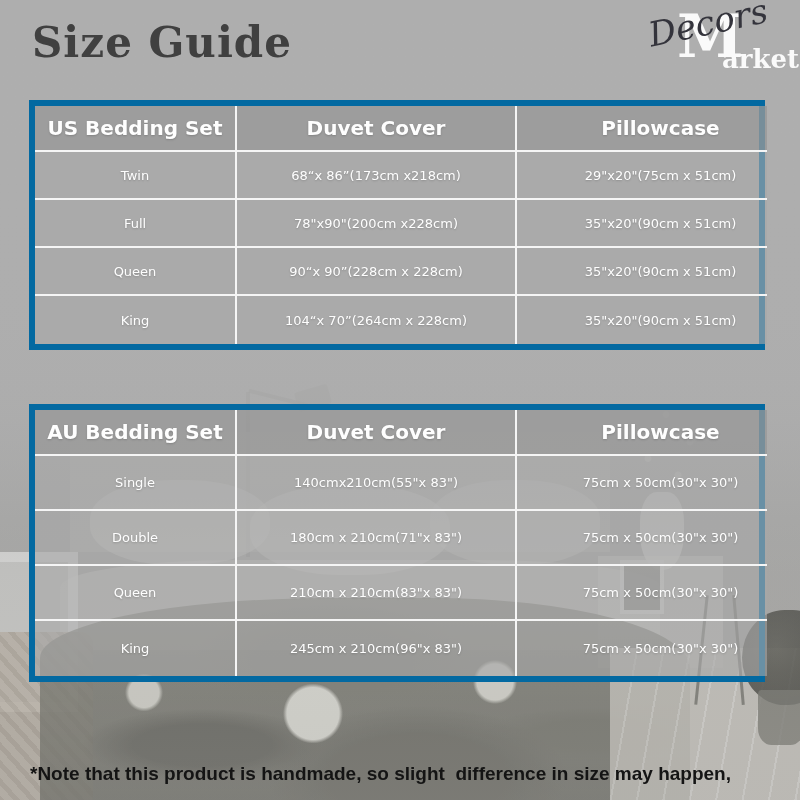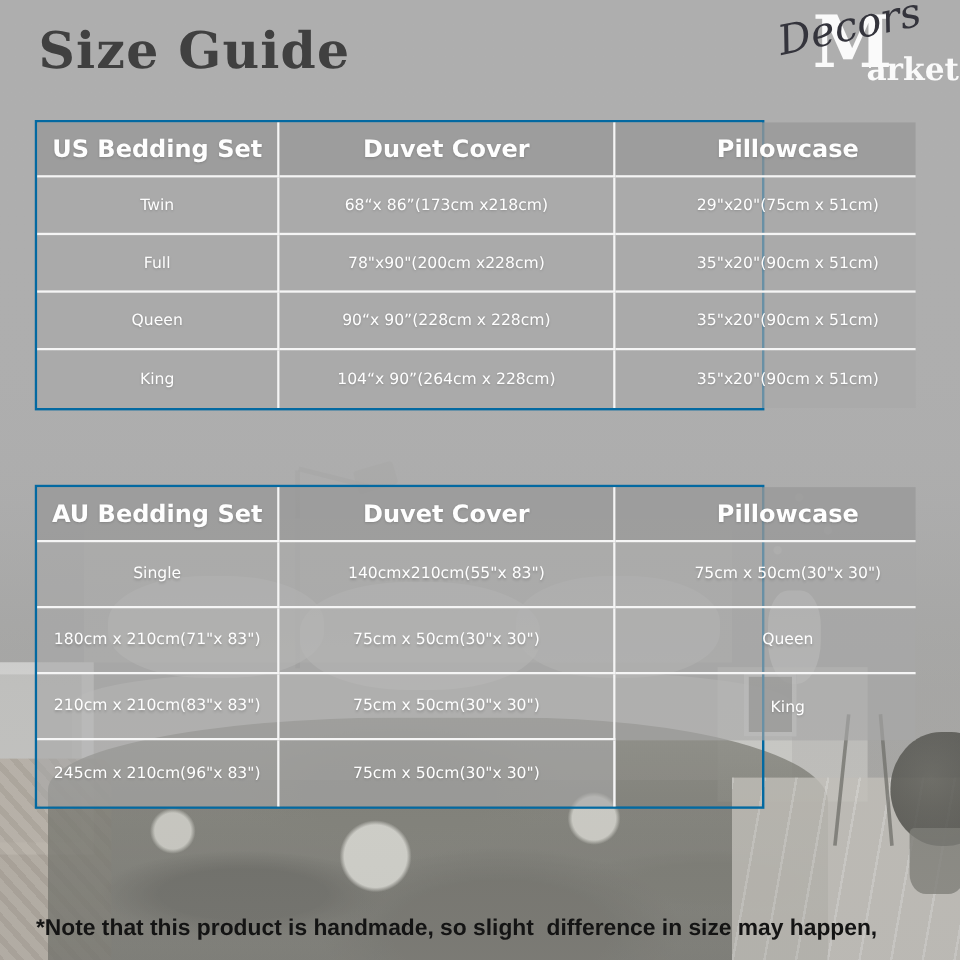--- a/index.html
+++ b/index.html
@@ -59,22 +59,22 @@
   .page-title{position:absolute;left:32px;top:18px;margin:0;font-family:"DejaVu Serif",serif;
      font-weight:bold;font-size:42px;letter-spacing:1px;color:#404040;}
 
   .logo{position:absolute;left:643px;top:8px;width:150px;height:72px;}
   .logo span{position:absolute;line-height:1;}
   .logo-m{left:34px;top:-2px;font-family:"DejaVu Serif",serif;font-weight:bold;font-size:60px;color:#fafafa;}
   .logo-arket{left:79px;top:38px;font-family:"DejaVu Serif",serif;font-weight:bold;font-size:26px;color:#fafafa;}
   .logo-script{left:6px;top:10px;font-family:"DejaVu Serif",serif;font-style:italic;font-size:34px;
      color:#34343c;transform:rotate(-12deg);transform-origin:left center;}
 
-  .size-table{position:absolute;left:29px;width:608px;display:grid;
-     grid-template-columns:202px 280px 250px;border:2px solid #0369a1;box-sizing:border-box;}
+  .size-table{position:absolute;left:29px;width:736px;display:grid;
+     grid-template-columns:202px 280px 250px;border:6px solid #0369a1;box-sizing:border-box;}
   .us-table{top:100px;grid-template-rows:46px repeat(4,48px);}
   .au-table{top:392px;grid-template-rows:46px repeat(4,55px);margin-top:12px;}
   .cell{display:flex;align-items:center;justify-content:center;box-sizing:border-box;
      border-right:2px solid #f5f5f5;border-bottom:2px solid #f5f5f5;
      color:#fefefe;font-size:13px;text-shadow:0 1px 2px rgba(40,40,40,.22);
      background:rgba(168,168,168,.62);white-space:nowrap;}
   .cell:nth-child(3n){border-right:none;padding-left:37px;}
   .cell:nth-last-child(-n+3){border-bottom:none;}
   .cell.head{font-weight:bold;font-size:20px;background:rgba(152,152,152,.78);}
 
@@ -136,33 +136,34 @@
 
       <div class="cell">Full</div>
       <div class="cell">78"x90"(200cm x228cm)</div>
       <div class="cell">35"x20"(90cm x 51cm)</div>
 
       <div class="cell">Queen</div>
       <div class="cell">90“x 90”(228cm x 228cm)</div>
       <div class="cell">35"x20"(90cm x 51cm)</div>
 
       <div class="cell">King</div>
-      <div class="cell">104“x 90”(264cm x 228cm)</div>
+      <div class="cell">104“x 70”(264cm x 228cm)</div>
       <div class="cell">35"x20"(90cm x 51cm)</div>
     </div>
 
     <div class="size-table au-table">
       <div class="cell head">AU Bedding Set</div>
       <div class="cell head">Duvet Cover</div>
       <div class="cell head">Pillowcase</div>
 
       <div class="cell">Single</div>
       <div class="cell">140cmx210cm(55"x 83")</div>
       <div class="cell">75cm x 50cm(30"x 30")</div>
 
+      <div class="cell">Double</div>
       <div class="cell">180cm x 210cm(71"x 83")</div>
       <div class="cell">75cm x 50cm(30"x 30")</div>
 
       <div class="cell">Queen</div>
       <div class="cell">210cm x 210cm(83"x 83")</div>
       <div class="cell">75cm x 50cm(30"x 30")</div>
 
       <div class="cell">King</div>
       <div class="cell">245cm x 210cm(96"x 83")</div>
       <div class="cell">75cm x 50cm(30"x 30")</div>

